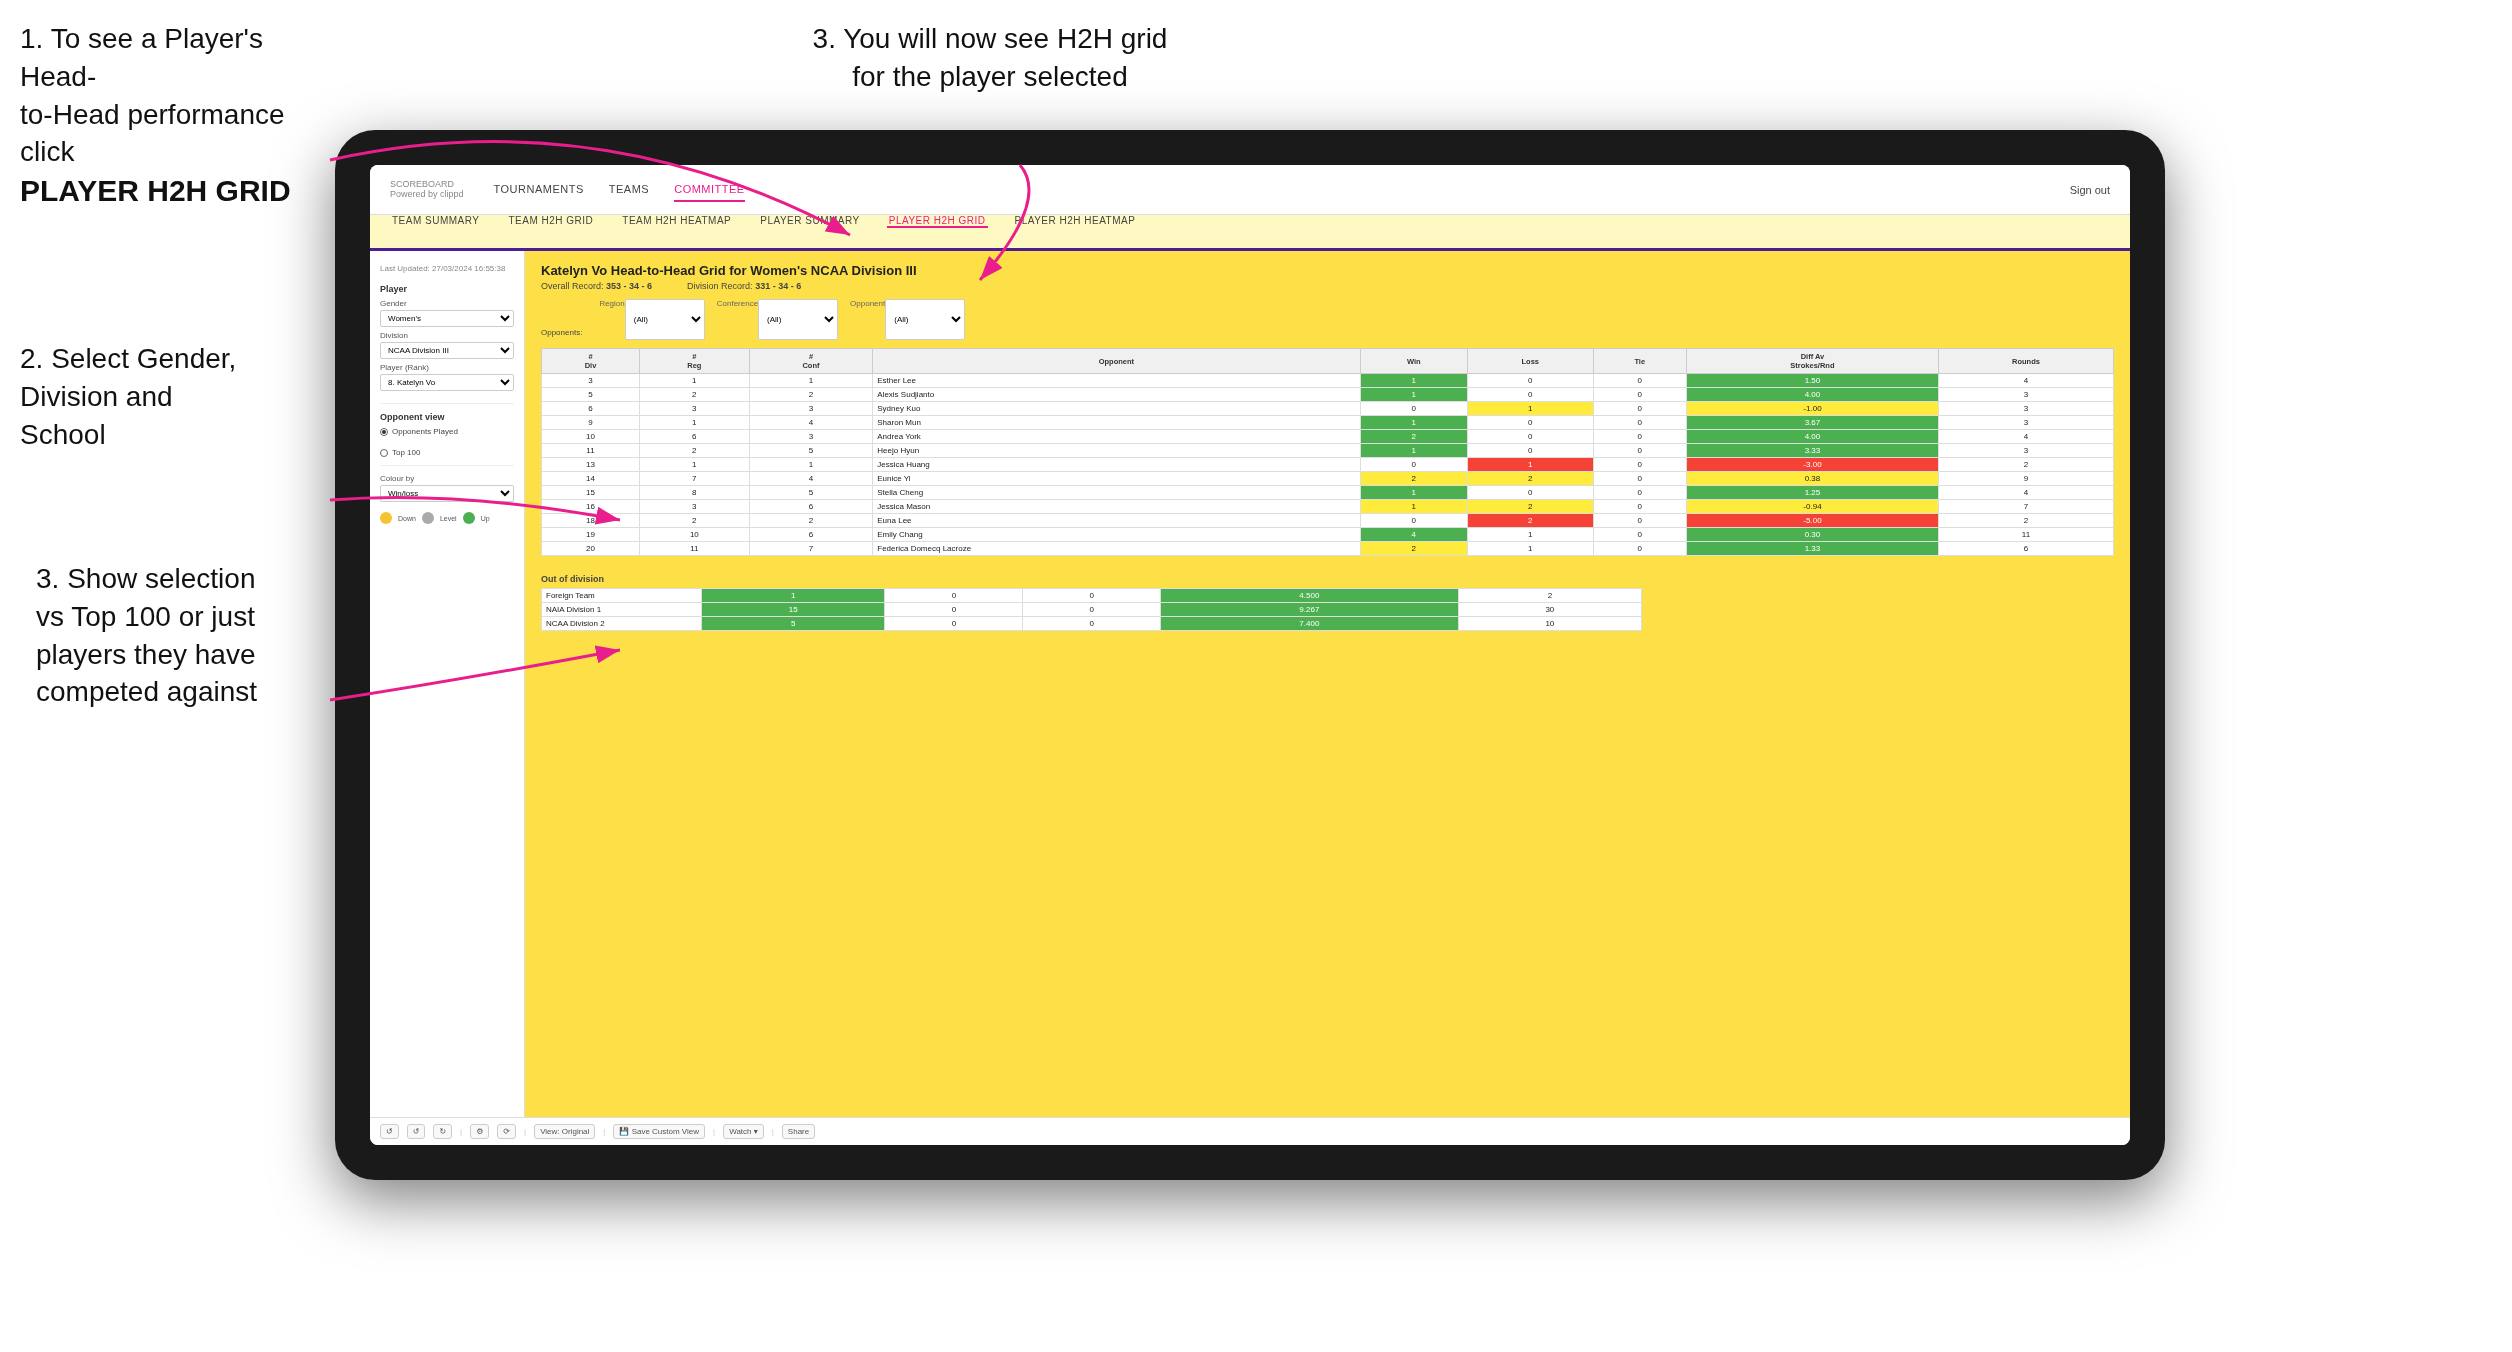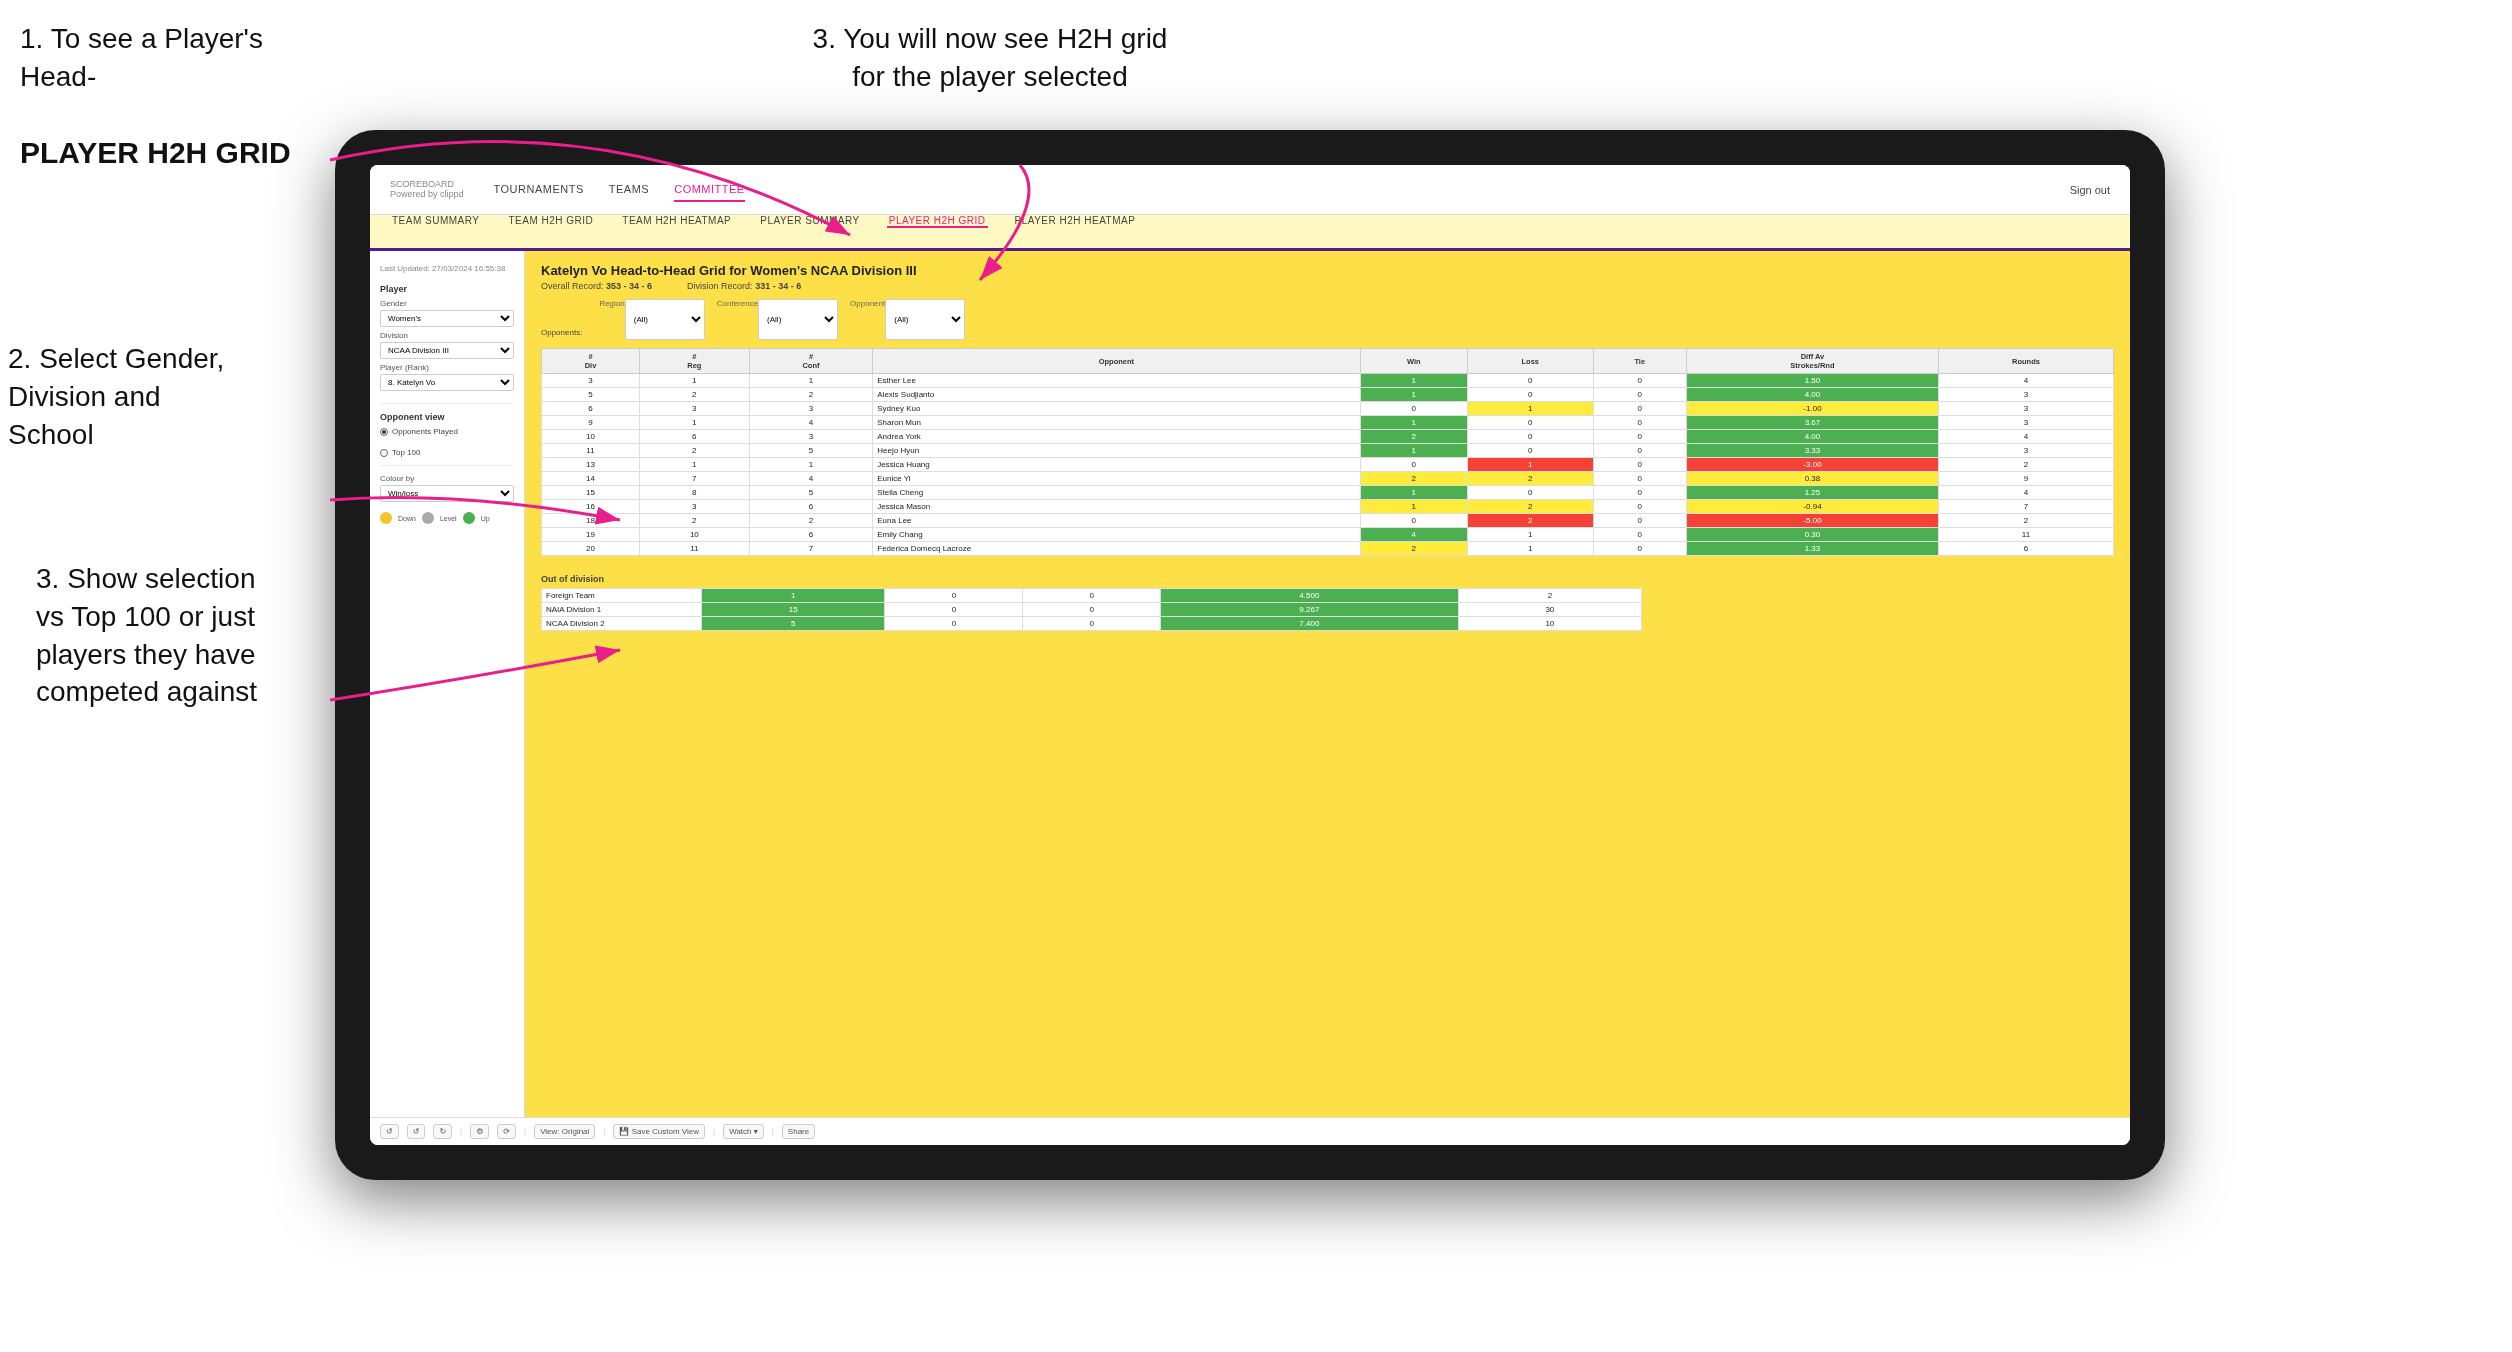--- a/index.html
+++ b/index.html
@@ -31,21 +31,21 @@
       left: 780px;
       width: 420px;
       font-size: 28px;
       line-height: 1.35;
       color: #111;
       text-align: center;
     }
     .instruction-mid-left {
       position: absolute;
       top: 340px;
-      left: 8px;
+      left: 20px;
       width: 300px;
       font-size: 28px;
       line-height: 1.35;
       color: #111;
     }
     .instruction-bottom-left {
       position: absolute;
       top: 560px;
       left: 36px;
       width: 300px;
@@ -350,21 +350,21 @@
       width: 2512px;
       height: 1352px;
       pointer-events: none;
     }
   </style>
 </head>
 <body>
 
 <div class="instruction-top-left">
   <span>1. To see a Player's Head-</span><br>
-  <br>
+  <span>to-Head performance click</span><br>
   <strong>PLAYER H2H GRID</strong>
 </div>
 
 <div class="instruction-top-right">
   3. You will now see H2H grid<br>for the player selected
 </div>
 
 <div class="instruction-mid-left">
   <span>2. Select Gender,</span><br>
   <span>Division and</span><br>

